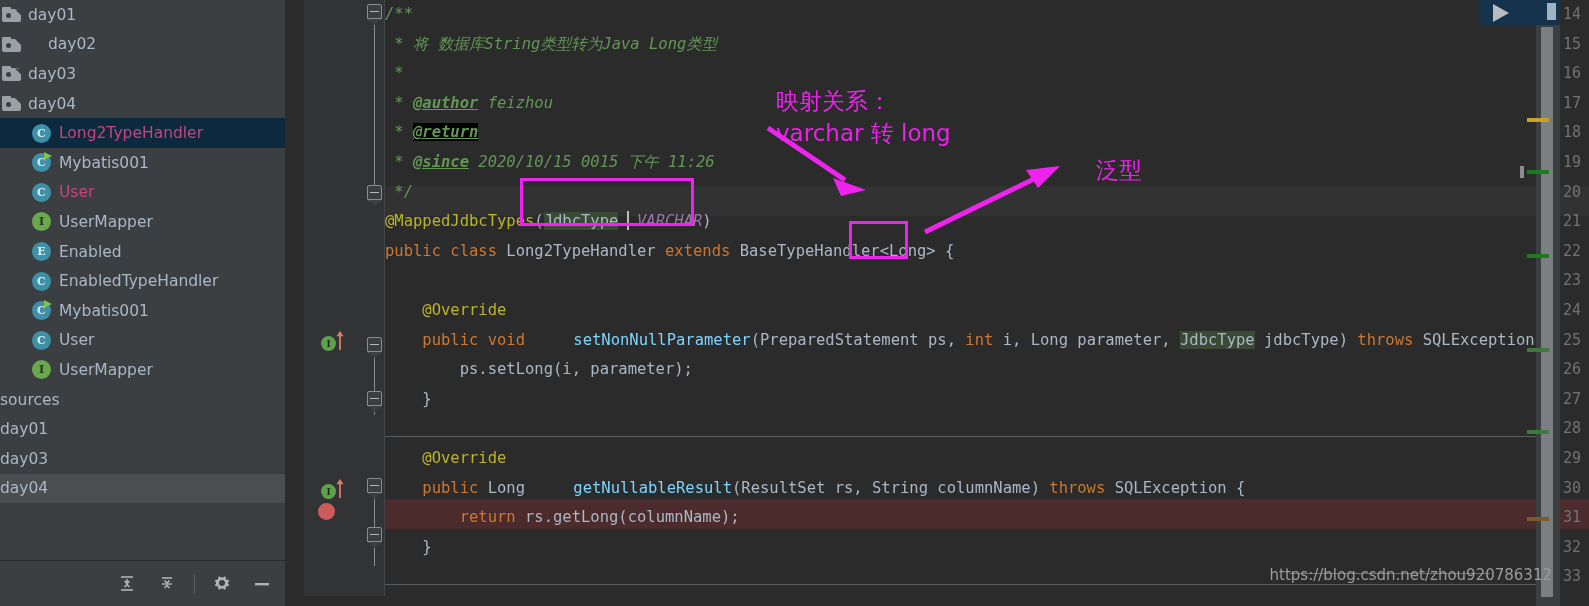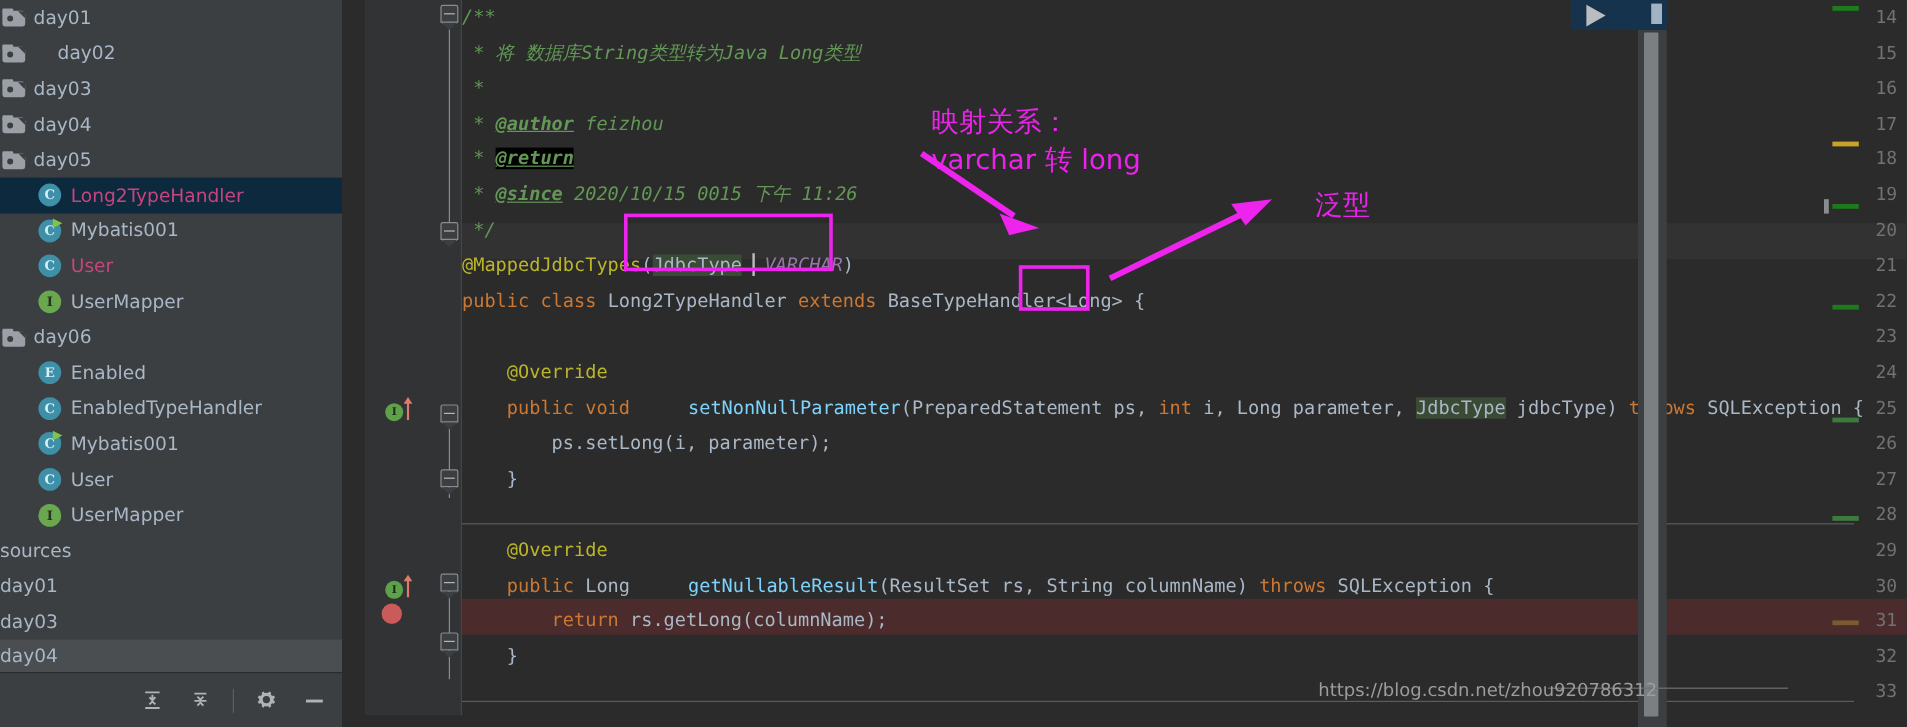--- a/index.html
+++ b/index.html
@@ -2,21 +2,21 @@
 <html><head>
 <meta charset="utf-8">
 <style>
   * { box-sizing: border-box; margin: 0; padding: 0; }
   html, body {
     width: 1589px; height: 606px;
     background: #3c3f41;
     font-family: "DejaVu Sans", sans-serif;
     overflow: hidden;
   }
-  #app { position: relative; width: 1389px; height: 606px; }
+  #app { position: relative; width: 1560px; height: 606px; }
 
   
   #sidebar {
     position: absolute; left: 0; top: 0;
     width: 285px; height: 606px;
     background: #3c3f41;
     overflow: hidden;
   }
   #tree {
     position: absolute; left: 0; top: 0;
@@ -296,53 +296,35 @@
         </div>
         <div class="trow" style="padding-left: 2px;">
           <span class="ic ic-folder">
             <span class="ftab"></span>
             <span class="fbody"></span>
             <span class="fdot"></span>
             <span class="fcut"></span>
           </span>
           <span class="tlabel">day04</span>
         </div>
-        <div class="trow" style="padding-left: 2px;">
-          <span class="ic ic-folder">
-            <span class="ftab"></span>
-            <span class="fbody"></span>
-            <span class="fdot"></span>
-            <span class="fcut"></span>
-          </span>
-          <span class="tlabel">day05</span>
-        </div>
         <div class="trow sel" style="padding-left: 32px;">
           <span class="ic ic-badge cls">C</span>
           <span class="tlabel" style="color: rgb(197, 69, 127);">Long2TypeHandler</span>
         </div>
         <div class="trow" style="padding-left: 32px;">
           <span class="ic ic-badge cls">C<span class="runmark"></span></span>
           <span class="tlabel">Mybatis001</span>
         </div>
         <div class="trow" style="padding-left: 32px;">
           <span class="ic ic-badge cls">C</span>
           <span class="tlabel" style="color: rgb(197, 69, 127);">User</span>
         </div>
         <div class="trow" style="padding-left: 32px;">
           <span class="ic ic-badge intf">I</span>
           <span class="tlabel">UserMapper</span>
-        </div>
-        <div class="trow" style="padding-left: 2px;">
-          <span class="ic ic-folder">
-            <span class="ftab"></span>
-            <span class="fbody"></span>
-            <span class="fdot"></span>
-            <span class="fcut"></span>
-          </span>
-          <span class="tlabel">day06</span>
         </div>
         <div class="trow" style="padding-left: 32px;">
           <span class="ic ic-badge enm">E</span>
           <span class="tlabel">Enabled</span>
         </div>
         <div class="trow" style="padding-left: 32px;">
           <span class="ic ic-badge cls">C</span>
           <span class="tlabel">EnabledTypeHandler</span>
         </div>
         <div class="trow" style="padding-left: 32px;">

